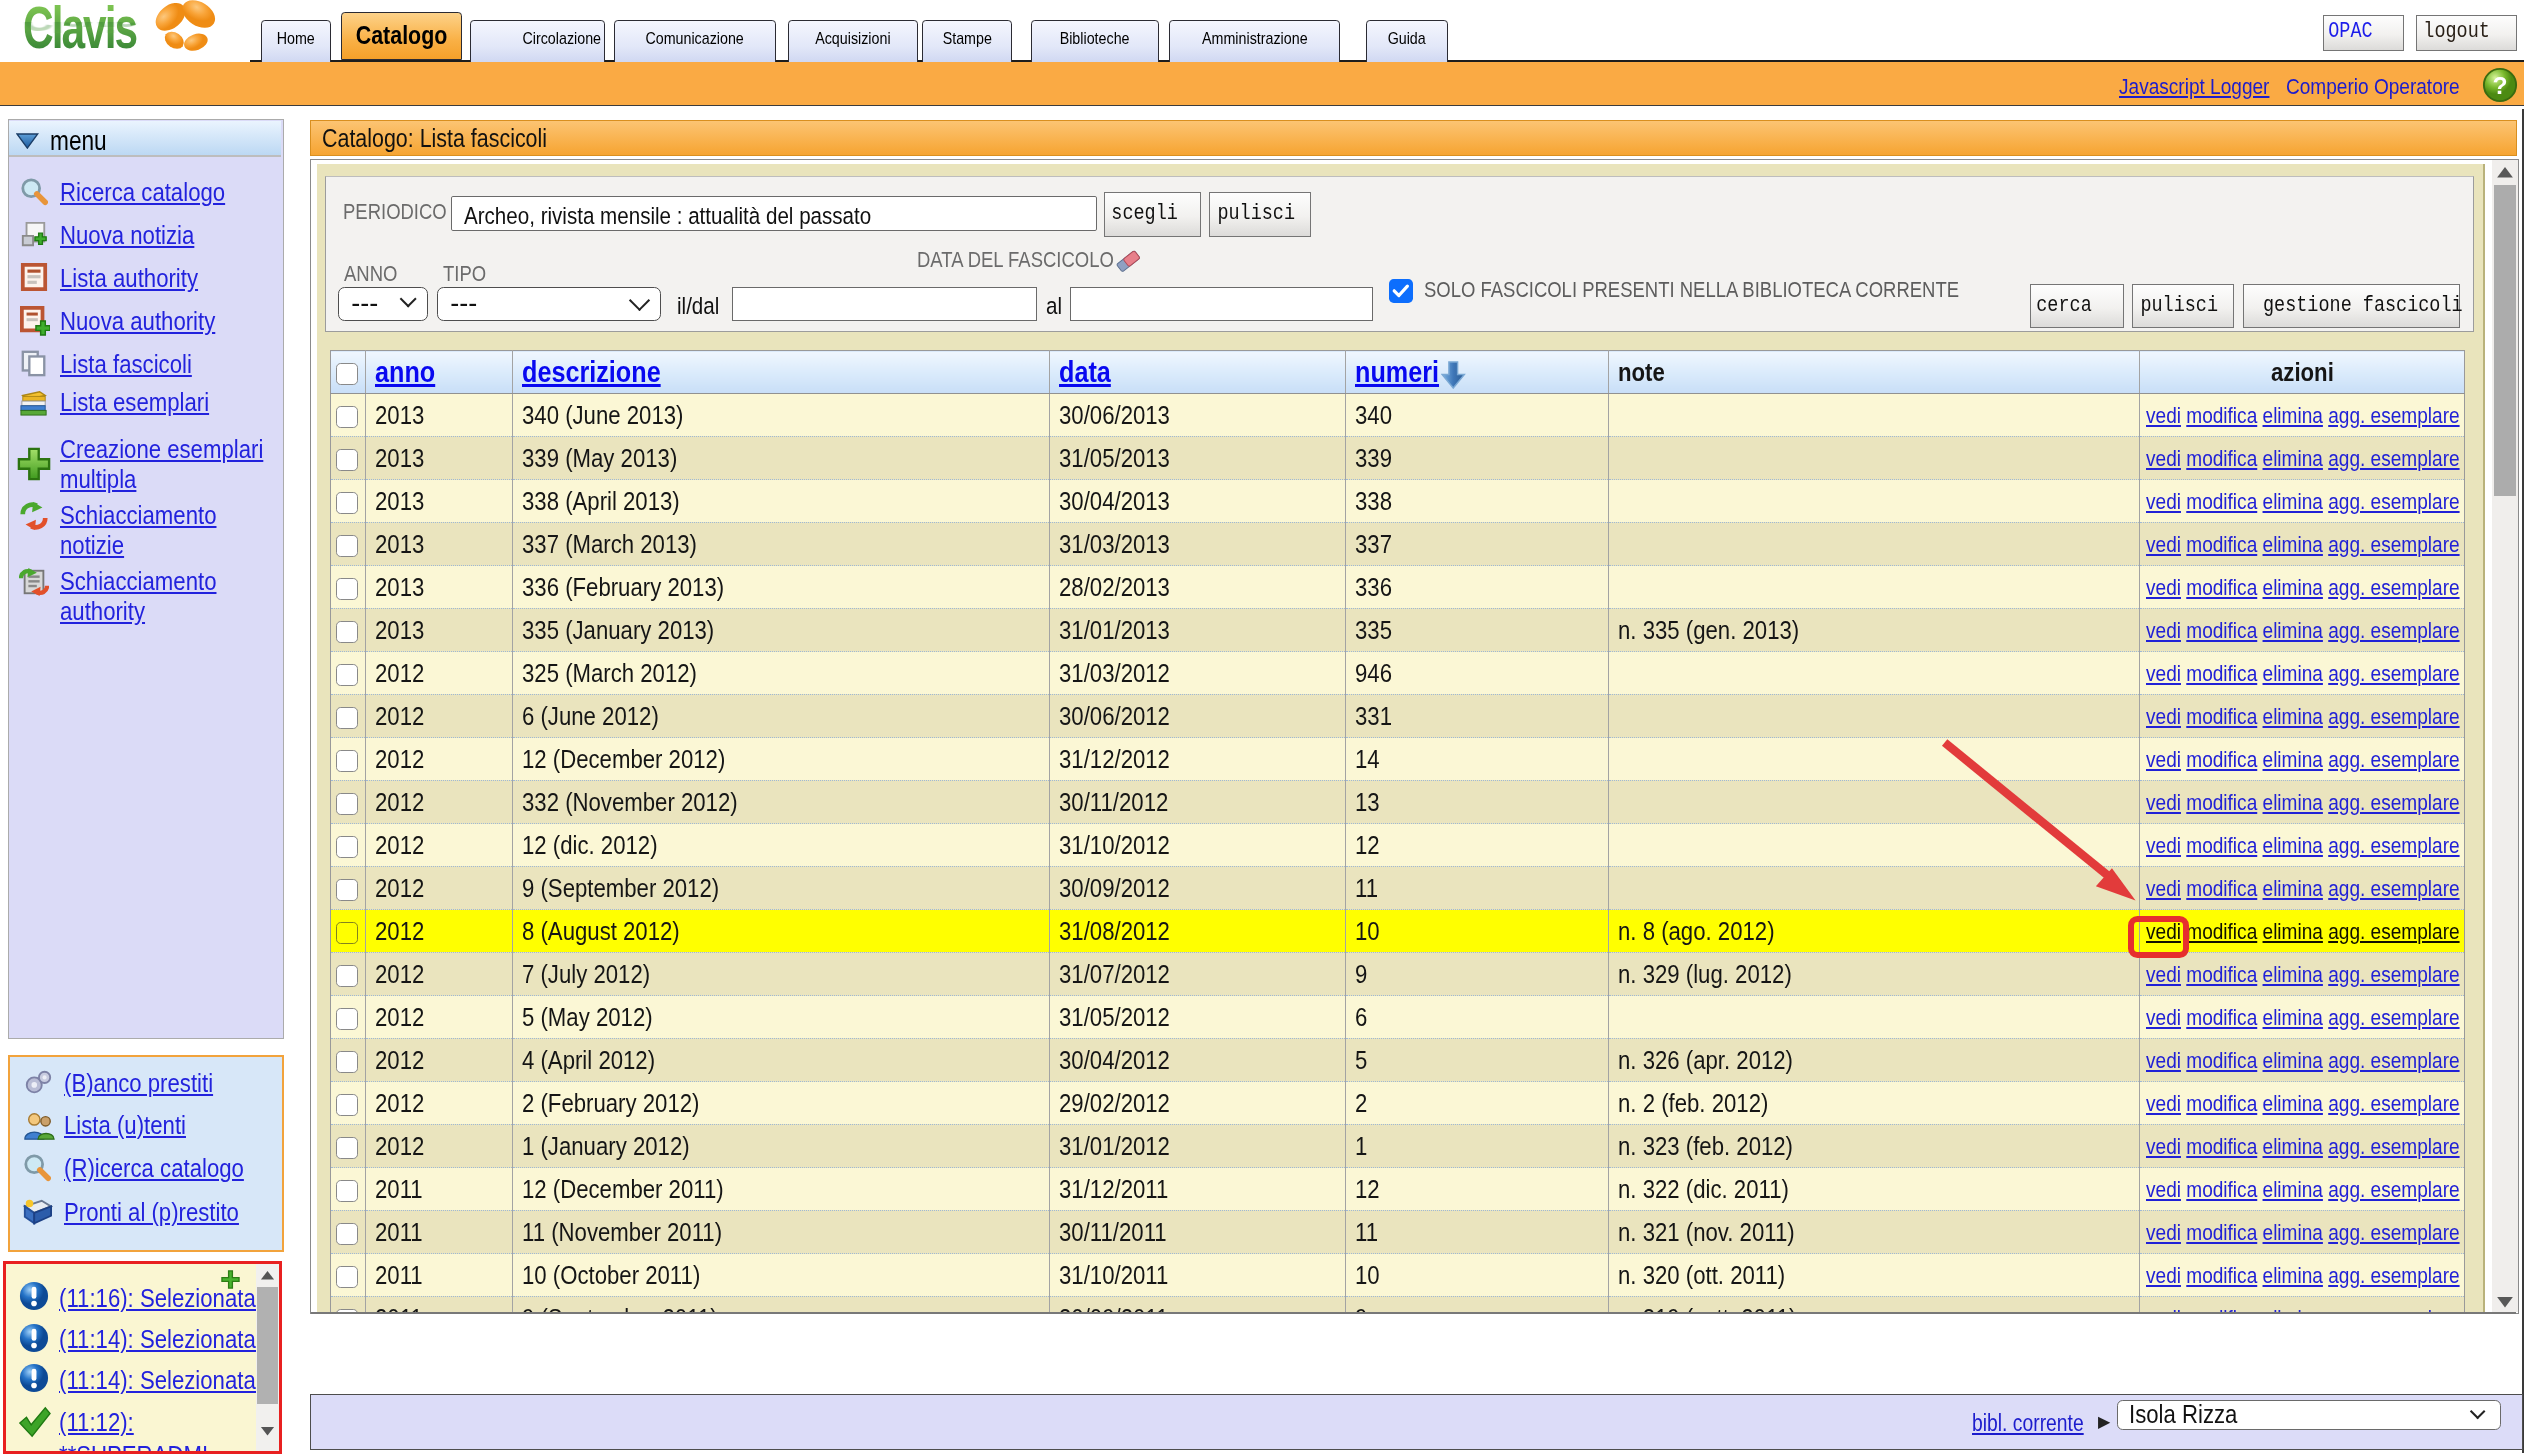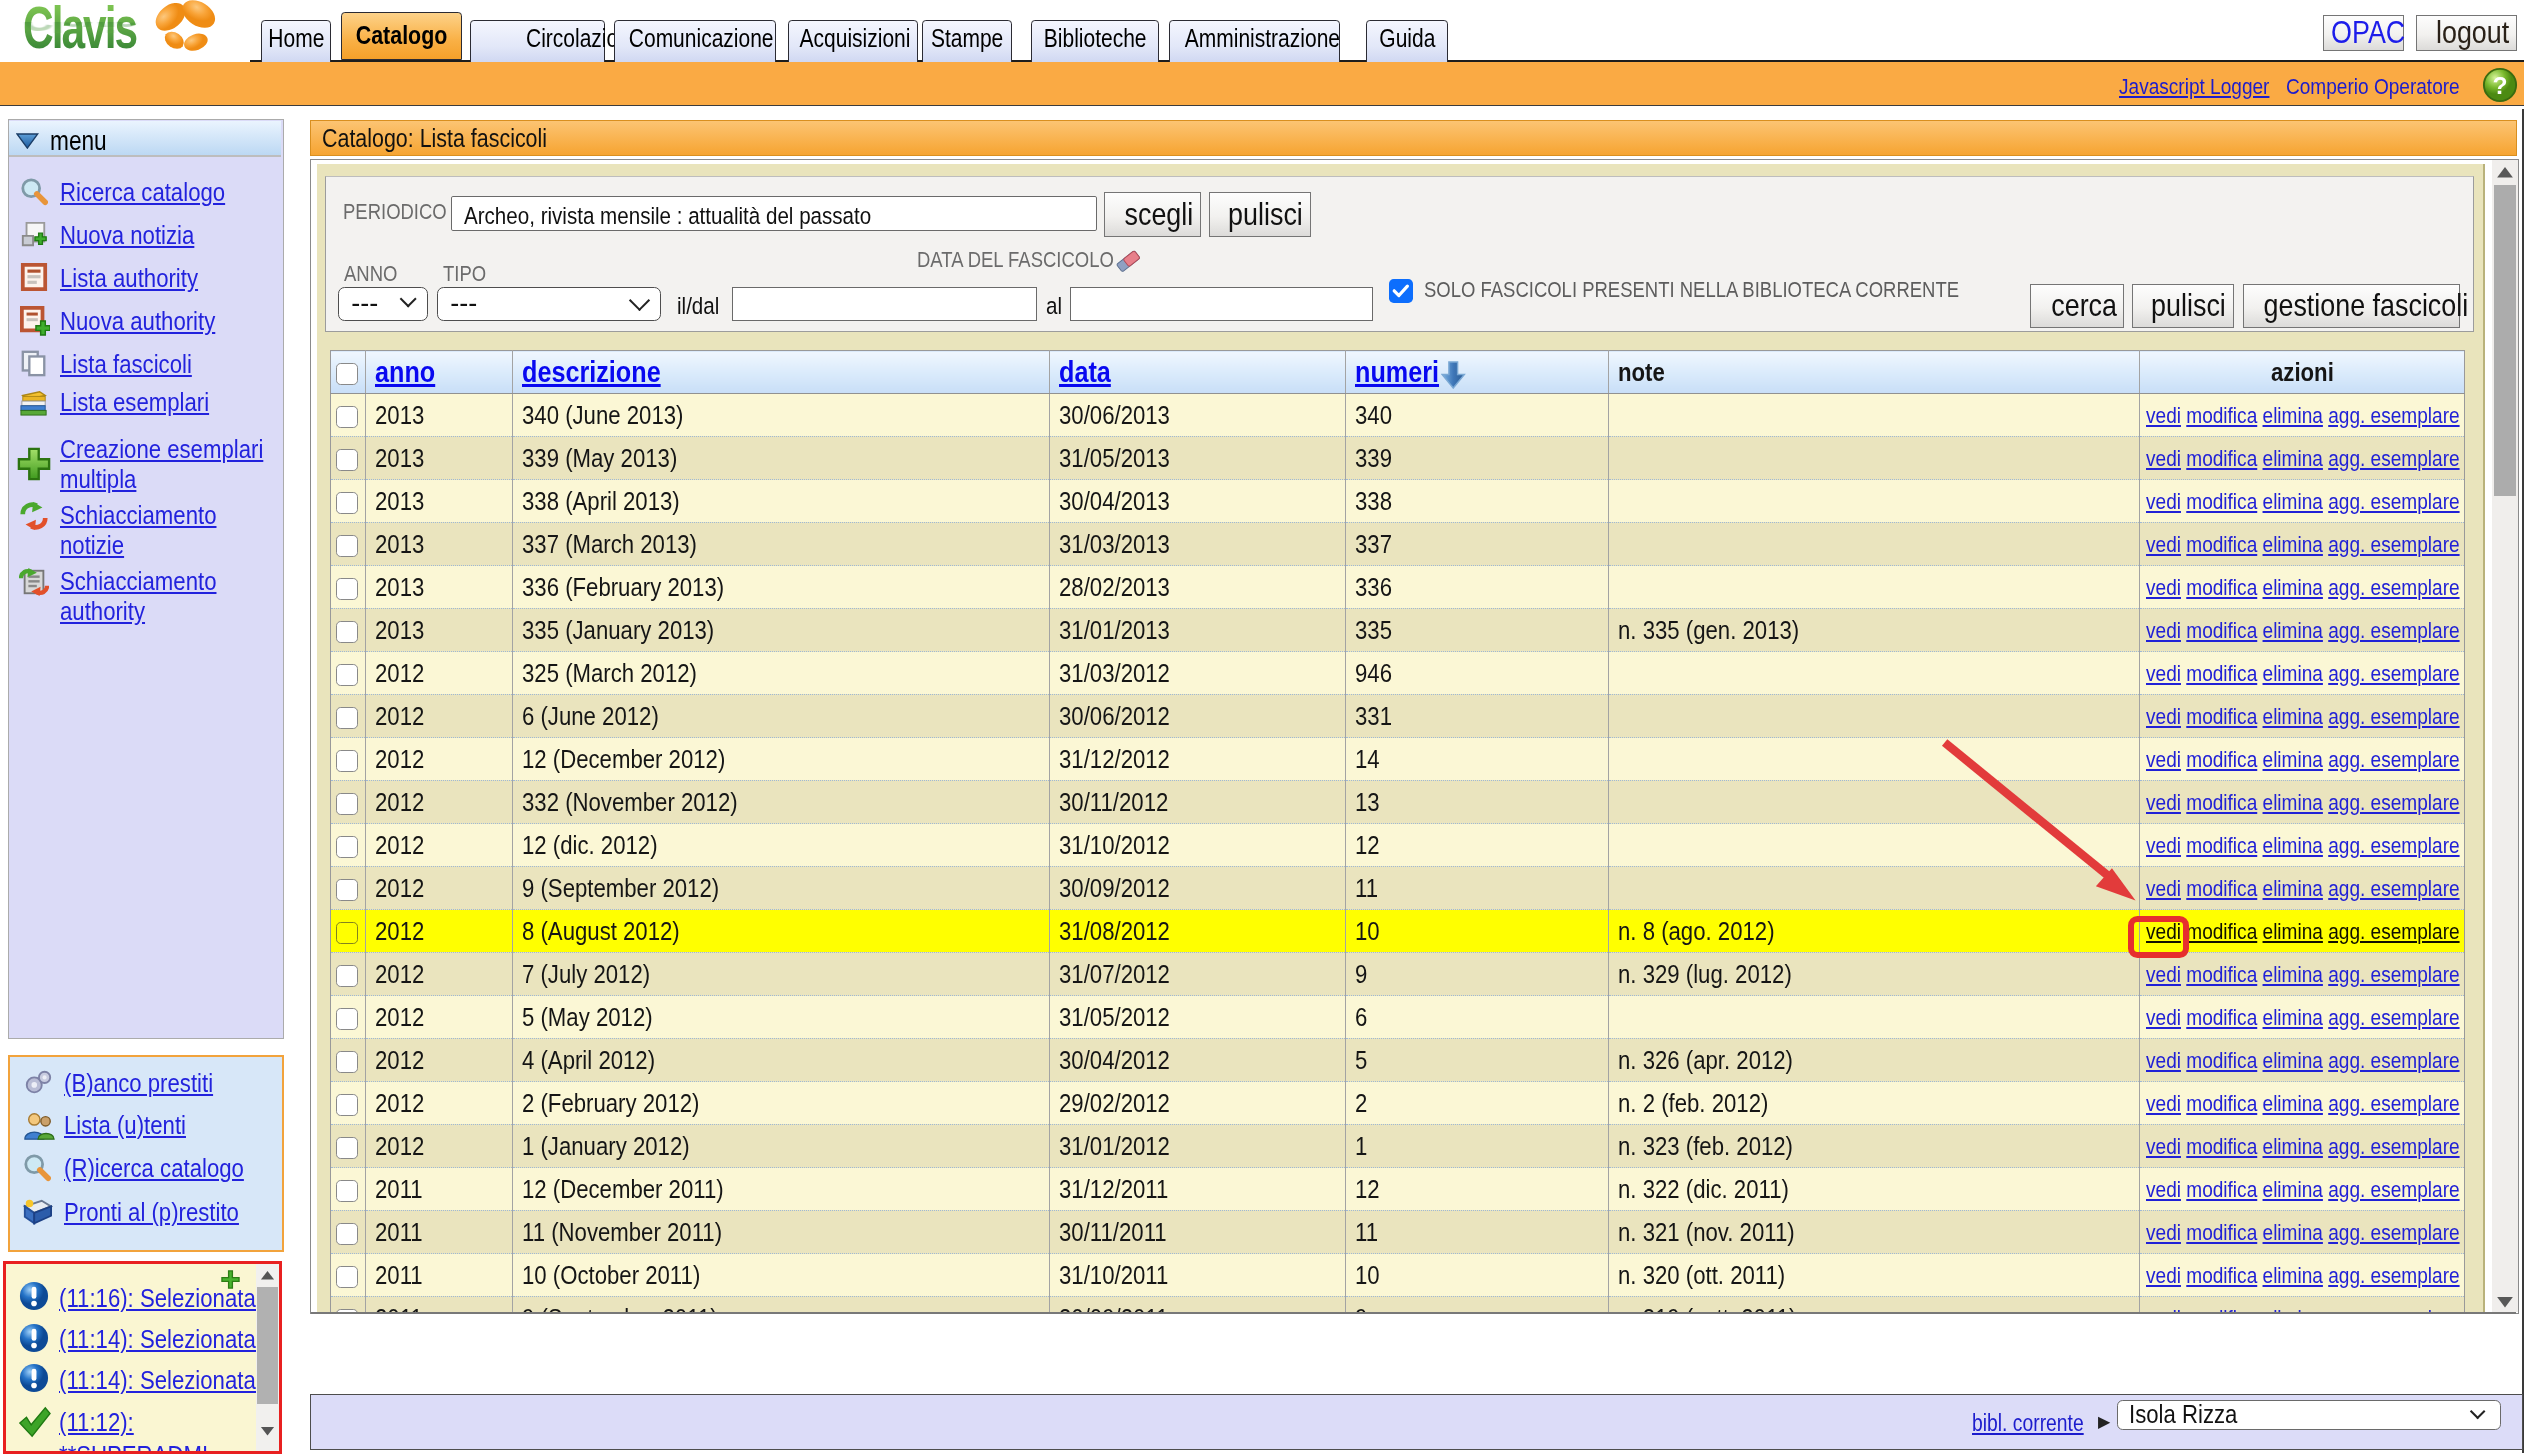--- a/index.html
+++ b/index.html
@@ -3,23 +3,23 @@
 <meta charset="utf-8">
 <style>
 * { margin:0; padding:0; box-sizing:border-box; }
 html,body { width:2525px; height:1455px; background:#fff; overflow:hidden;
   font-family:"Liberation Sans", sans-serif; }
 .abs { position:absolute; }
 a { text-decoration:underline; }
 .tx { display:inline-block; transform:scaleX(0.84); transform-origin:0 50%; white-space:pre; }
 .tx.c { transform-origin:50% 50%; }
 .btn { position:absolute; border:1.9px solid #757575; background:linear-gradient(#fdfdfd,#f2f1ef 55%,#dcdbd9);
-  color:#111; font-size:32px; text-align:right; font-family:Liberation Sans, sans-serif; }
+  color:#111; font-size:22px; text-align:left; font-family:Liberation Mono, monospace; }
 .tab { position:absolute; top:20px; height:49px; line-height:35px; text-align:center;
-  border:1.9px solid #2b2b33; border-radius:3.8px 3.8px 0 0; font-size:25px; color:#000;
+  border:1.9px solid #2b2b33; border-radius:3.8px 3.8px 0 0; font-size:17px; color:#000;
   background:linear-gradient(#f4f6fe, #e2e7f8 55%, #c9d2f0); }
 .tabsel { top:12.3px; height:48px; line-height:44px; font-weight:bold; font-size:25.5px;
   background:linear-gradient(#fdd289, #f9b045 60%, #f5a02a); }
 .glabel { position:absolute; color:#6b6b6b; font-size:22px; transform:scaleX(0.84); transform-origin:0 50%; white-space:pre; }
 .sideitem { position:absolute; color:#2222dd; font-size:26.4px; text-decoration:underline;
   transform:scaleX(0.84); transform-origin:0 50%; white-space:pre; line-height:30px; }
 .inp { position:absolute; background:#fff; border:1.9px solid #6a6a6a; }
 .sel { position:absolute; background:#fff; border:1.9px solid #4e4e4e; border-radius:6.6px; font-size:27px; color:#111; }
 .sel .chev { position:absolute; right:13.2px; top:50%; width:15px; height:15px; margin-top:-11.3px;
   border-right:2.8px solid #222; border-bottom:2.8px solid #222; transform:rotate(45deg); }

